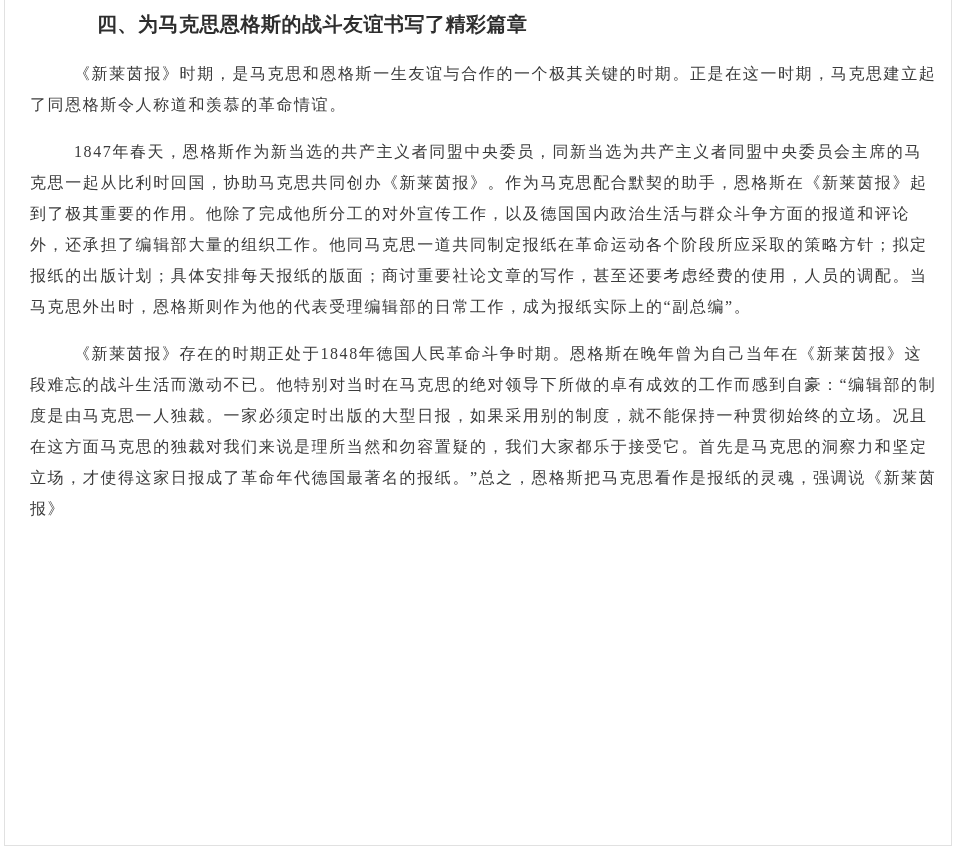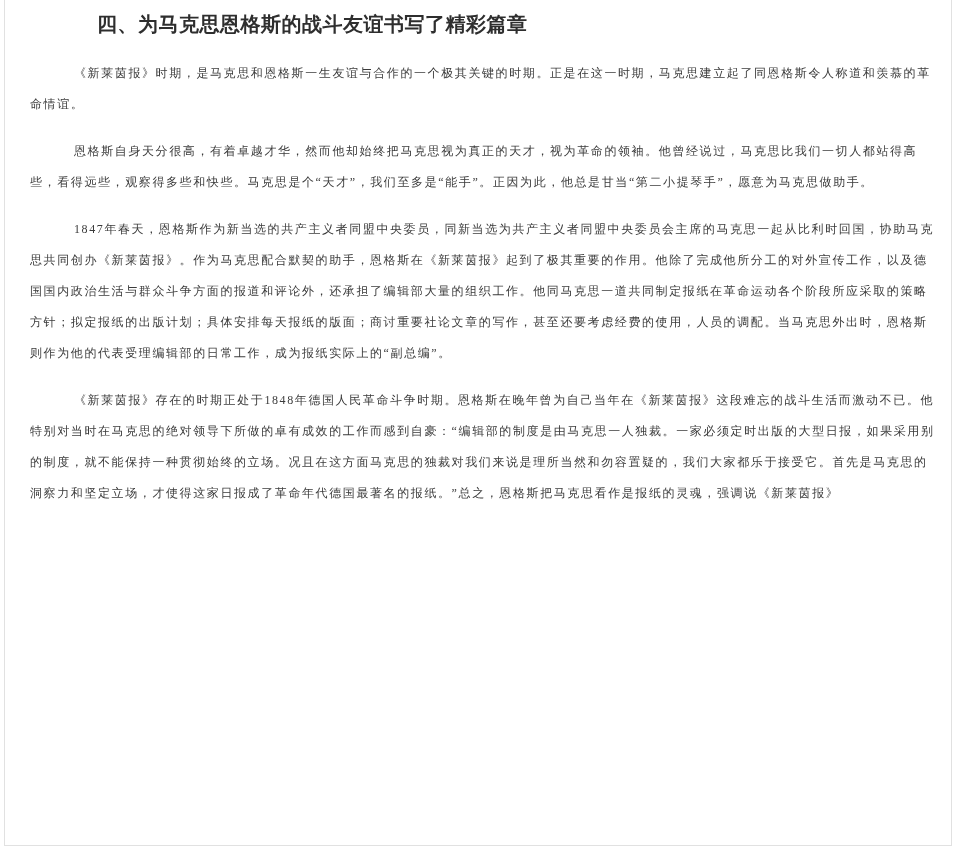--- a/index.html
+++ b/index.html
@@ -34,37 +34,36 @@
     font-size: 20px;
     font-weight: 700;
     color: #2e2e2e;
     line-height: 31px;
     letter-spacing: 0.5px;
     padding-left: 67px;
     margin: 0 0 18px 0;
     white-space: nowrap;
   }
   .para {
-    font-size: 12px;
+    font-size: 16px;
     color: #3b3b3b;
     line-height: 31px;
     letter-spacing: 1.6px;
     text-indent: 44px;
     text-align: left;
     margin: 0 0 16px 0;
     word-break: break-all;
   }
   .para:last-child {
     margin-bottom: 0;
   }
 </style>
 </head>
 <body>
 
 <div class="viewport">
   <div class="page">
     <h2 class="section-title">四、为马克思恩格斯的战斗友谊书写了精彩篇章</h2>
     <p class="para">《新莱茵报》时期，是马克思和恩格斯一生友谊与合作的一个极其关键的时期。正是在这一时期，马克思建立起了同恩格斯令人称道和羡慕的革命情谊。</p>
-    <p class="para">恩格斯自身天分很高，有着卓越才华，然而他却始终把马克思视为真正的天才，视为革命的领袖。他曾经说过，马克思比我们一切人都站得高些，看得远些，观察得多些和快些。马克思是个“天才”，我们至多是“能手”。正因为此，他总是甘当“第二小提琴手”，愿意为马克思做助手。</p>
     <p class="para">1847年春天，恩格斯作为新当选的共产主义者同盟中央委员，同新当选为共产主义者同盟中央委员会主席的马克思一起从比利时回国，协助马克思共同创办《新莱茵报》。作为马克思配合默契的助手，恩格斯在《新莱茵报》起到了极其重要的作用。他除了完成他所分工的对外宣传工作，以及德国国内政治生活与群众斗争方面的报道和评论外，还承担了编辑部大量的组织工作。他同马克思一道共同制定报纸在革命运动各个阶段所应采取的策略方针；拟定报纸的出版计划；具体安排每天报纸的版面；商讨重要社论文章的写作，甚至还要考虑经费的使用，人员的调配。当马克思外出时，恩格斯则作为他的代表受理编辑部的日常工作，成为报纸实际上的“副总编”。</p>
     <p class="para">《新莱茵报》存在的时期正处于1848年德国人民革命斗争时期。恩格斯在晚年曾为自己当年在《新莱茵报》这段难忘的战斗生活而激动不已。他特别对当时在马克思的绝对领导下所做的卓有成效的工作而感到自豪：“编辑部的制度是由马克思一人独裁。一家必须定时出版的大型日报，如果采用别的制度，就不能保持一种贯彻始终的立场。况且在这方面马克思的独裁对我们来说是理所当然和勿容置疑的，我们大家都乐于接受它。首先是马克思的洞察力和坚定立场，才使得这家日报成了革命年代德国最著名的报纸。”总之，恩格斯把马克思看作是报纸的灵魂，强调说《新莱茵报》</p>
   </div>
 </div>
 
 </body></html>

